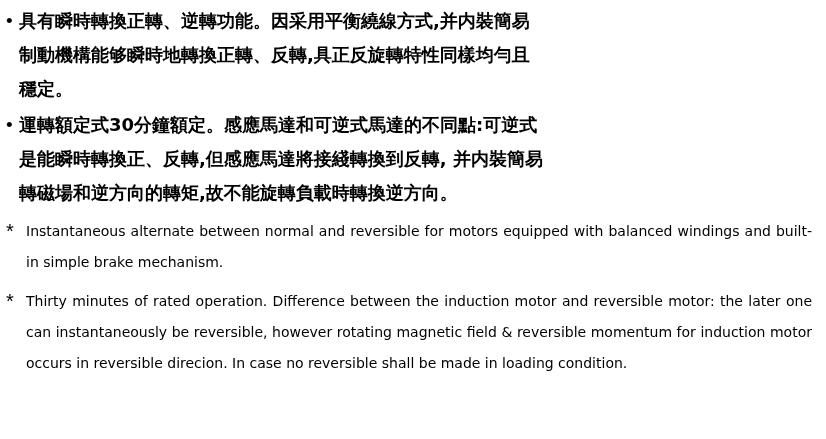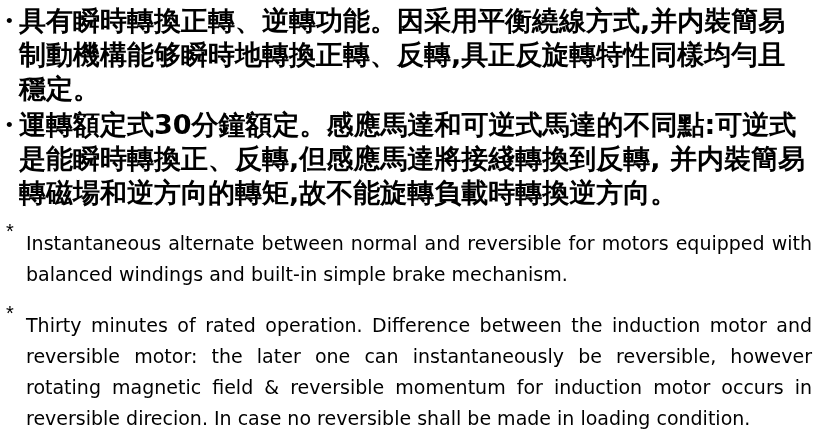--- a/index.html
+++ b/index.html
@@ -38,21 +38,21 @@
     width: 13px;
     font-size: 19px;
     line-height: 34px;
     text-align: left;
     color: #000;
   }
   .cjk-text {
     flex: 1 1 auto;
     font-family: "DejaVu Sans", "Liberation Sans", sans-serif;
     font-weight: bold;
-    font-size: 27px;
+    font-size: 18px;
     line-height: 34px;
     letter-spacing: 0px;
     white-space: pre-line;
   }
 
   
   .en-list {
     margin: 6px 0 0 0;
     padding: 0;
     list-style: none;
@@ -65,26 +65,25 @@
   .en-star {
     flex: 0 0 auto;
     width: 20px;
     font-size: 20px;
     line-height: 31px;
     font-family: "Liberation Sans", sans-serif;
   }
   .en-text {
     flex: 1 1 auto;
     font-family: "DejaVu Sans", "Liberation Sans", sans-serif;
-    font-size: 19px;
+    font-size: 14px;
     line-height: 31px;
     text-align: justify;
     text-justify: inter-word;
     padding-right: 4px;
-    margin-top: 12px;
   }
 </style>
 </head>
 <body>
 
 <div class="page">
 
   <ul class="cjk-list">
     <li class="cjk-item">
       <span class="cjk-bullet">•</span>

